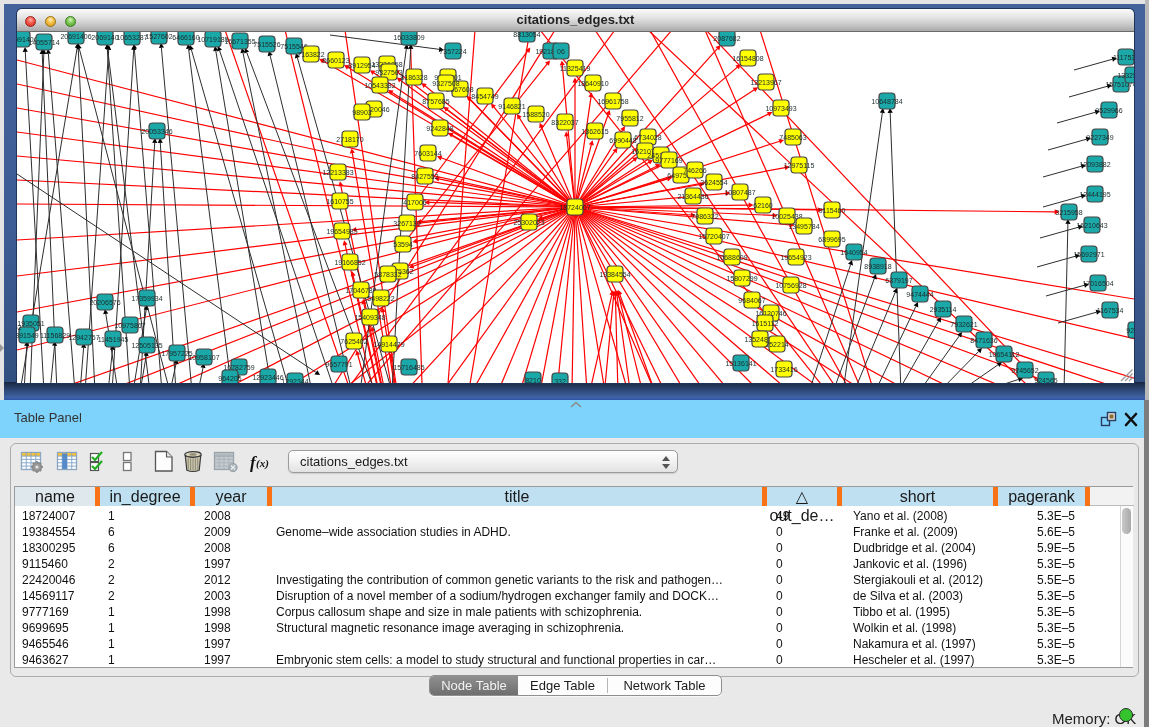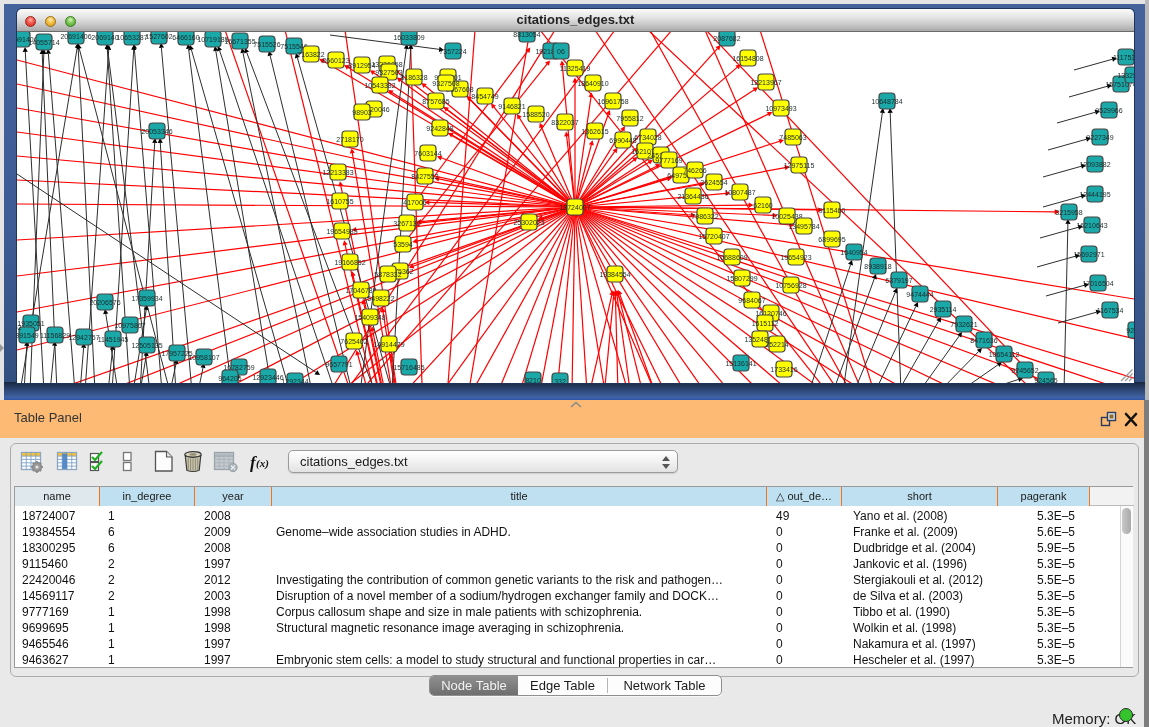--- a/index.html
+++ b/index.html
@@ -1,19 +1,19 @@
 <!DOCTYPE html>
 <html><head><meta charset="utf-8"><style>
 *{margin:0;padding:0;box-sizing:border-box}
 html,body{width:1149px;height:727px;overflow:hidden;font-family:"Liberation Sans",sans-serif;background:#e9e9e9}
 .abs{position:absolute}
 #app{position:relative;width:1149px;height:727px;background:#e9e9e9;overflow:hidden}
 .tr{position:absolute;left:0;width:1105px;height:16px;font-size:12px;color:#111}
 .tr span{position:absolute;top:1px;white-space:nowrap}
-.th{position:absolute;top:0;height:19px;font-size:11px;color:#1a1a1a;text-align:center;line-height:19px;background:#bfe0f0;border-right:1px solid #f97316}
+.th{position:absolute;top:0;height:19px;font-size:16px;color:#1a1a1a;text-align:center;line-height:19px;background:#bfe0f0;border-right:5px solid #f97316}
 </style></head><body>
 <div id="app">
 
 <div class="abs" style="left:0;top:0;width:1149px;height:400px;background:#e4e4e4"></div>
 <div class="abs" style="left:4px;top:4px;width:1142px;height:378px;background:linear-gradient(180deg,#44639c 0%,#3d5c95 60%,#32507f 100%)"></div>
 <div class="abs" style="left:4px;top:382px;width:1142px;height:18px;background:linear-gradient(180deg,#18263f 0%,#2c4470 40%,#3f62a4 85%,#2e56a8 100%)"></div>
 
 <div class="abs" style="left:17px;top:9px;width:1117px;height:374px;border-radius:5px 5px 0 0;box-shadow:0 0 0 1px #20345a">
   <div class="abs" style="left:0;top:0;width:1117px;height:23px;border-radius:5px 5px 0 0;background:linear-gradient(180deg,#fbfbfb 0%,#e3e3e3 40%,#c9c9c9 70%,#a9a9a9 100%);border-bottom:1px solid #6a6a6a">
     <div class="abs" style="left:8px;top:7px;width:11px;height:11px;border-radius:50%;background:radial-gradient(circle at 50% 32%,#ffb0a6 0%,#f2574a 45%,#d02618 100%);border:1px solid #9c2018"></div>
@@ -619,21 +619,21 @@
 <rect x="552" y="373" width="16" height="16" rx="3.5" fill="#1ba8a8" stroke="#444444" stroke-width="1.2"></rect>
 <text x="560" y="383.5" font-size="7" text-anchor="middle" fill="#1c2b2b" font-family="Liberation Sans, sans-serif">332</text>
 <rect x="0" y="319" width="16" height="16" rx="3.5" fill="#1ba8a8" stroke="#444444" stroke-width="1.2"></rect>
 <text x="8" y="329.5" font-size="7" text-anchor="middle" fill="#1c2b2b" font-family="Liberation Sans, sans-serif">1310052</text>
 </svg>
   </div>
 </div>
 
 <div class="abs" style="left:0;top:344px;width:0;height:0;border-top:4px solid transparent;border-bottom:4px solid transparent;border-left:4px solid #9a9a9a"></div>
 
-<div class="abs" style="left:0;top:400px;width:1149px;height:38px;background:#fdba74">
+<div class="abs" style="left:0;top:400px;width:1149px;height:38px;background:#7dd3fc">
   <svg class="abs" style="left:569px;top:1px" width="14" height="7">
         <path d="M2 6 L7 1.5 L12 6" fill="none" stroke="#8a8a8a" stroke-width="1.6"></path>
       </svg>
   <div class="abs" style="left:14px;top:10px;font-size:13px;color:#333">Table Panel</div>
   <svg class="abs" style="left:1100px;top:411px;position:fixed" width="0" height="0"></svg>
   <svg class="abs" style="left:1100px;top:11px" width="18" height="16">
     <rect x="1.5" y="6.5" width="8" height="8" fill="none" stroke="#2a3c60" stroke-width="1.4"></rect>
     <rect x="7.5" y="1.5" width="8" height="8" fill="#e7e7e7" stroke="#2a3c60" stroke-width="1.4"></rect>
     <rect x="9.5" y="3.5" width="4" height="4" fill="#8a6d2f"></rect>
   </svg>
@@ -771,21 +771,21 @@
         <span style="left:762px">0</span>
         <span style="left:839px">de Silva et al. (2003)</span>
         <span style="left:1023px">5.3E–5</span>
       </div>
 <div class="tr" style="top:98px">
         <span style="left:8px">9777169</span>
         <span style="left:94px">1</span>
         <span style="left:190px">1998</span>
         <span style="left:262px">Corpus callosum shape and size in male patients with schizophrenia.</span>
         <span style="left:762px">0</span>
-        <span style="left:839px">Tibbo et al. (1990)</span>
+        <span style="left:839px">Tibbo et al. (1995)</span>
         <span style="left:1023px">5.3E–5</span>
       </div>
 <div class="tr" style="top:114px">
         <span style="left:8px">9699695</span>
         <span style="left:94px">1</span>
         <span style="left:190px">1998</span>
         <span style="left:262px">Structural magnetic resonance image averaging in schizophrenia.</span>
         <span style="left:762px">0</span>
         <span style="left:839px">Wolkin et al. (1998)</span>
         <span style="left:1023px">5.3E–5</span>

